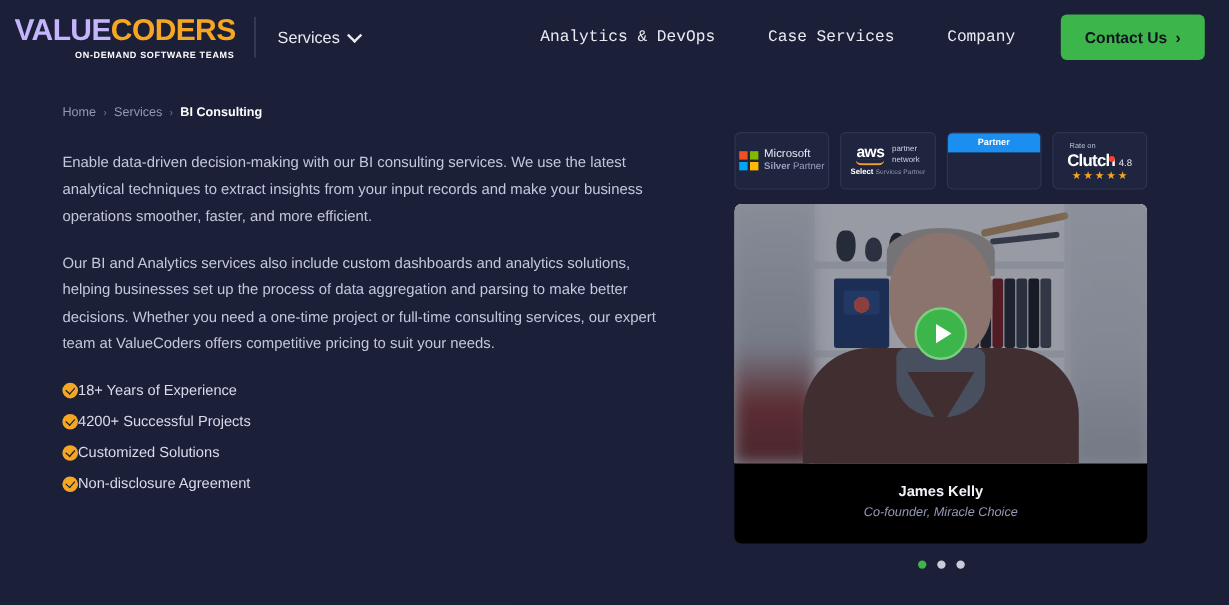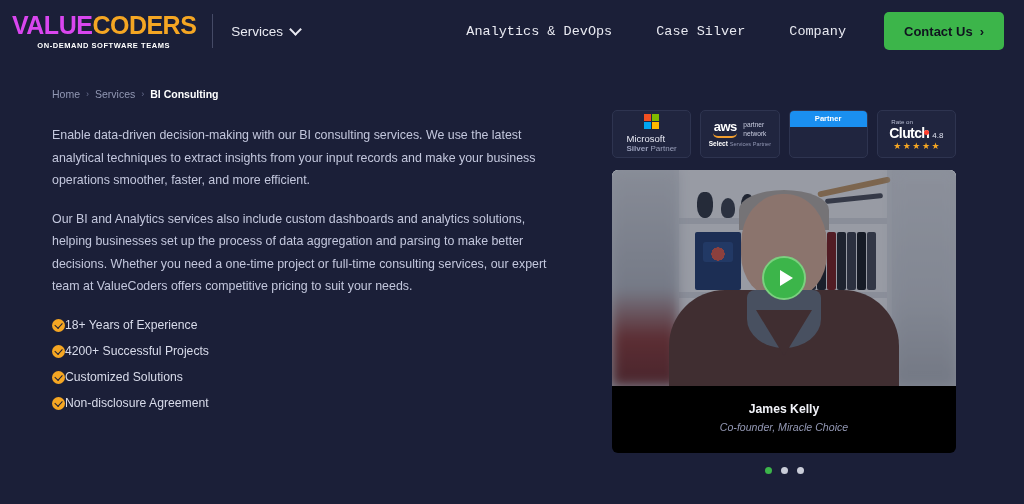--- a/index.html
+++ b/index.html
@@ -16,25 +16,25 @@
     height:62px;
     display:flex;
     align-items:center;
     padding:0 20px 0 8px;
     background:#1b1f38;
     position:relative;
     z-index:5;
   }
   .logo-block { display:flex; flex-direction:column; justify-content:center; padding-left:4px; }
   .logo-main { font-size:25px; font-weight:bold; letter-spacing:-0.5px; line-height:1; font-family:"Liberation Sans", sans-serif; }
-  .logo-value { color:#d946ef; }
+  .logo-value { color:#c4b5fd; }
   .logo-coders { color:#f5a623; }
   .logo-tag {
     font-size:7.5px; color:#ffffff; letter-spacing:0.55px;
-    font-weight:bold; margin-top:3px; text-align:center; padding-right:1px;
+    font-weight:bold; margin-top:3px; text-align:right; padding-right:1px;
   }
   .logo-divider { width:1px; height:34px; background:#454a66; margin:0 18px 0 16px; }
 
   .services-item {
     display:flex; align-items:center; gap:8px;
     font-size:13.5px; color:#e9eaf2; cursor:pointer;
   }
   .chev { width:9px; height:9px; border-right:2px solid #e9eaf2; border-bottom:2px solid #e9eaf2;
           transform:rotate(45deg); margin-top:-4px; }
 
@@ -92,21 +92,21 @@
   
   .right { width:344px; flex:none; margin-top:-14px; }
 
   .badges { display:flex; gap:9px; margin-bottom:12px; }
   .badge {
     flex:1; height:48px; background:#20253f; border:1px solid #2e3450; border-radius:5px;
     display:flex; align-items:center; justify-content:center; overflow:hidden;
   }
 
   
-  .ms { display:flex; align-items:center; gap:5px;flex-direction:column; }
+  .ms { display:flex; align-items:center; gap:5px; }
   .ms-grid { display:grid; grid-template-columns:7px 7px; grid-template-rows:7px 7px; gap:1.5px; }
   .ms-grid i { display:block; }
   .ms-txt { line-height:1.12; }
   .ms-t1 { font-size:9.5px; color:#e8eaf4; }
   .ms-t2 { font-size:8px; color:#9aa0bb; font-weight:bold; }
   .ms-t2 em { font-style:normal; color:#9aa0bb; font-weight:normal;}
 
   
   .aws { display:flex; flex-direction:column; align-items:center; gap:1px; }
   .aws-row { display:flex; align-items:center; gap:6px; }
@@ -215,21 +215,21 @@
 
   <div class="logo-divider"></div>
 
   <div class="services-item">
     <span>Services</span>
     <span class="chev"></span>
   </div>
 
   <div class="nav">
     <div class="nav-link">Analytics &amp; DevOps</div>
-    <div class="nav-link">Case Silver</div>
+    <div class="nav-link">Case Services</div>
     <div class="nav-link">Company</div>
     <button class="cta-btn">
       <span>Contact Us</span>
       <span class="cta-arrow">›</span>
     </button>
   </div>
 </div>
 
 <div class="crumbs">
   <span class="crumb">Home</span>

